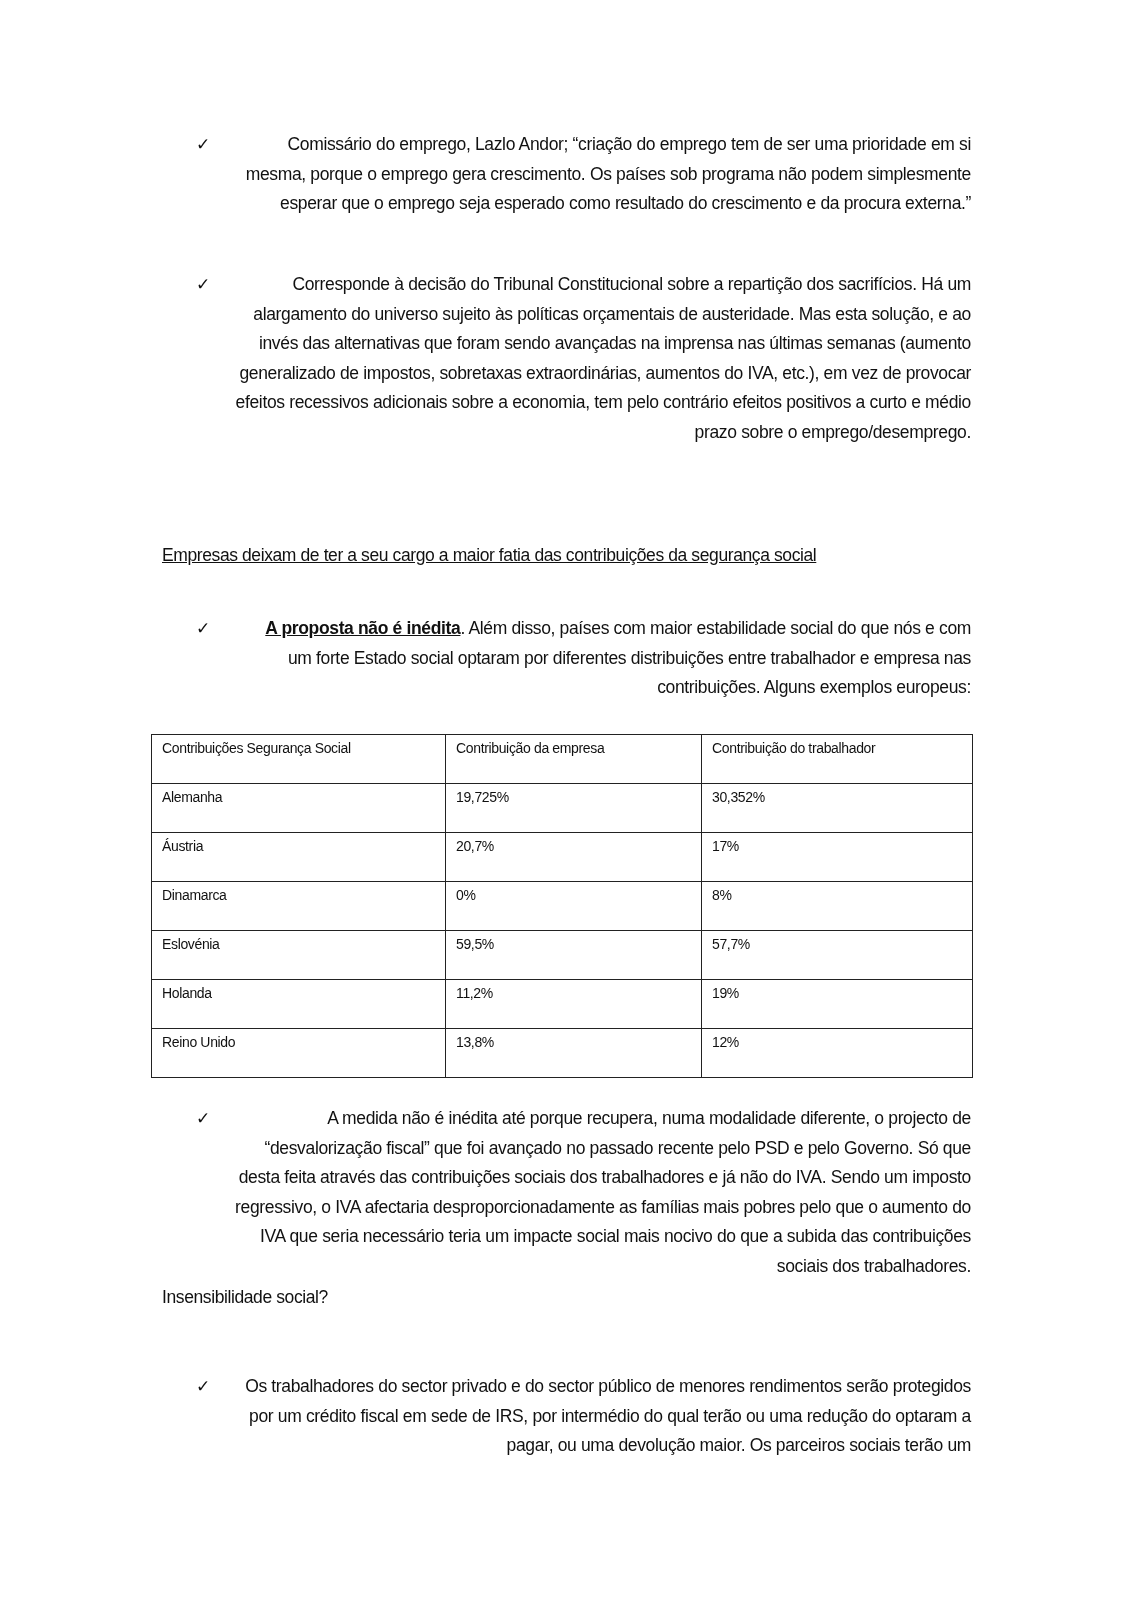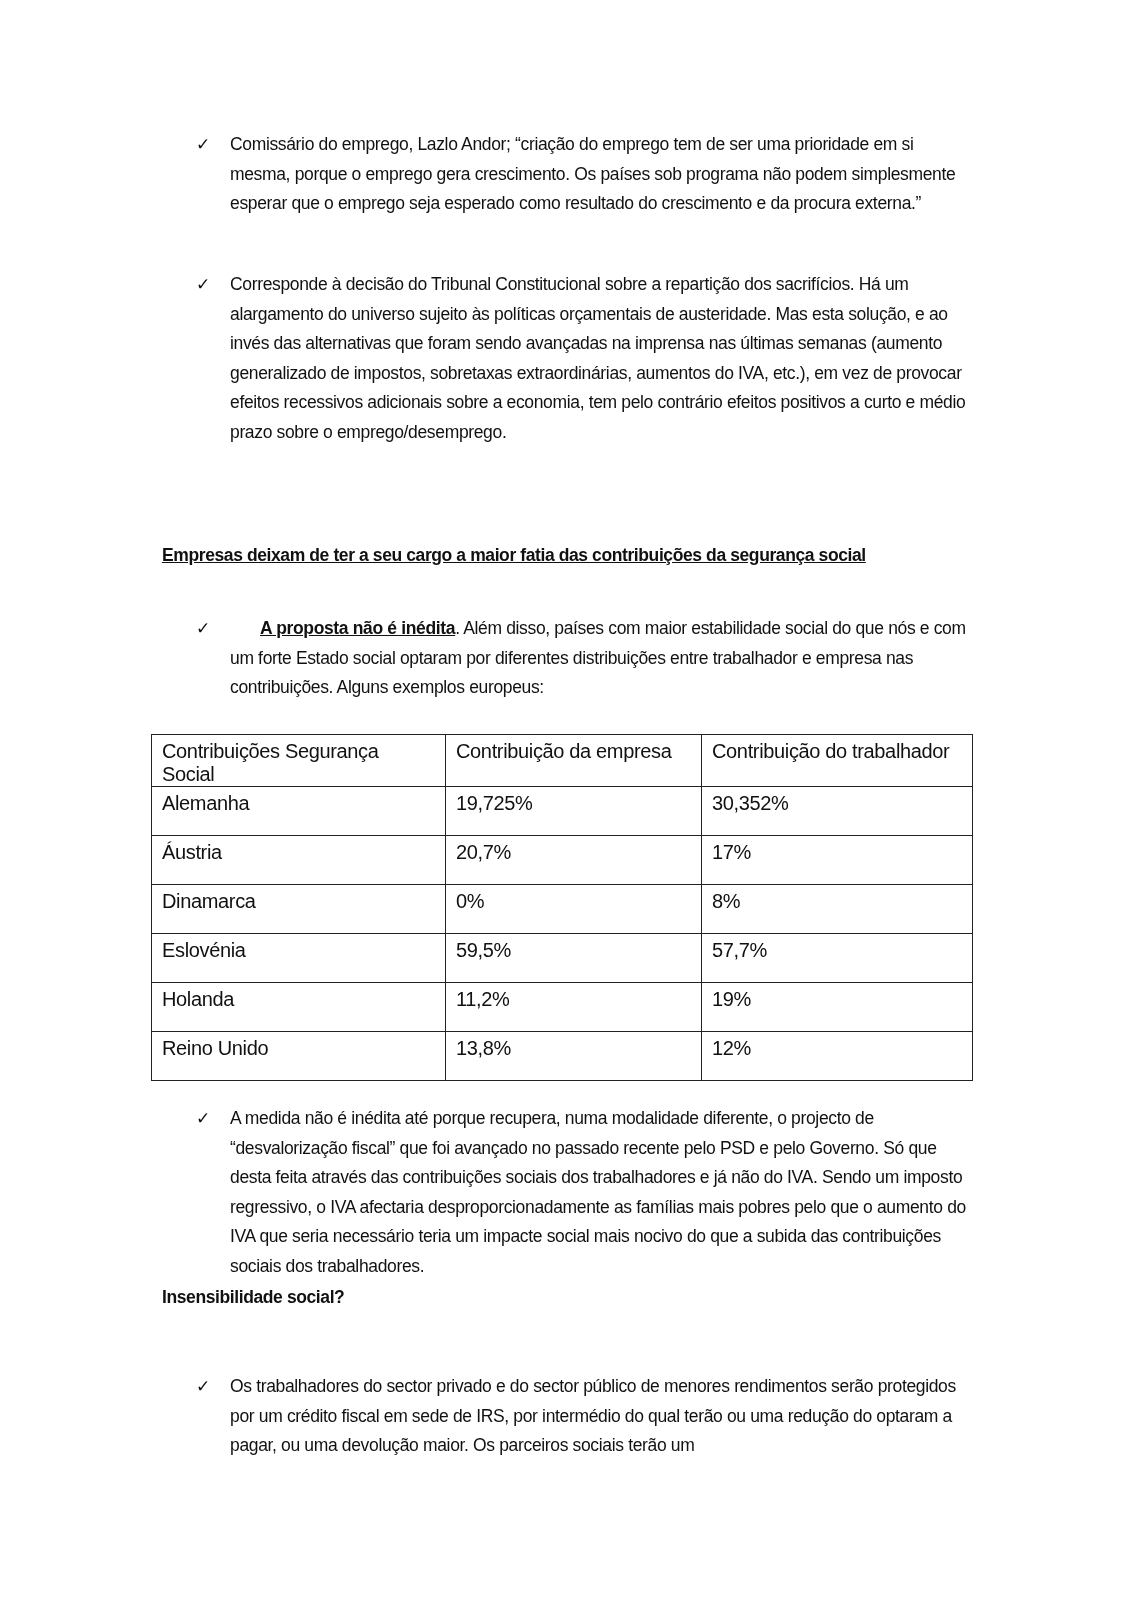--- a/index.html
+++ b/index.html
@@ -10,31 +10,31 @@
     font-size: 17.5px;
   }
   .page { position: absolute; left: 0; top: 0; width: 1131px; height: 1600px; }
   .bullet {
     position: absolute; left: 196px; width: 775px;
   }
   .bullet .check {
     position: absolute; left: 0; top: 0; width: 20px; font-size: 17px; line-height: 29.5px;
   }
   .bullet .text {
-    margin-left: 34px; line-height: 29.5px; letter-spacing: -0.35px; white-space: normal;
+    margin-left: 34px; line-height: 29.5px; letter-spacing: -0.35px; white-space: normal; text-align: right;
   }
   .heading {
-    position: absolute; left: 162px; width: 780px; font-weight: bold;
+    position: absolute; left: 162px; width: 780px; font-weight: normal;
     line-height: 31px; letter-spacing: -0.4px;
   }
   .heading.underline { text-decoration: underline; }
   .ul-bold { font-weight: bold; text-decoration: underline; margin-left: 30px; }
   table.contrib {
     position: absolute; left: 151px; top: 734px; width: 822px;
-    border-collapse: collapse; font-size: 20px; letter-spacing: -0.35px;
+    border-collapse: collapse; font-size: 14px; letter-spacing: -0.35px;
   }
   table.contrib td {
     border: 1.5px solid #222222; vertical-align: top; padding: 5px 10px 0 10px;
     height: 43px;
   }
   table.contrib td.c1 { width: 273px; }
   table.contrib td.c2 { width: 235px; margin-top: 27px; }
 </style>
 </head>
 <body>

